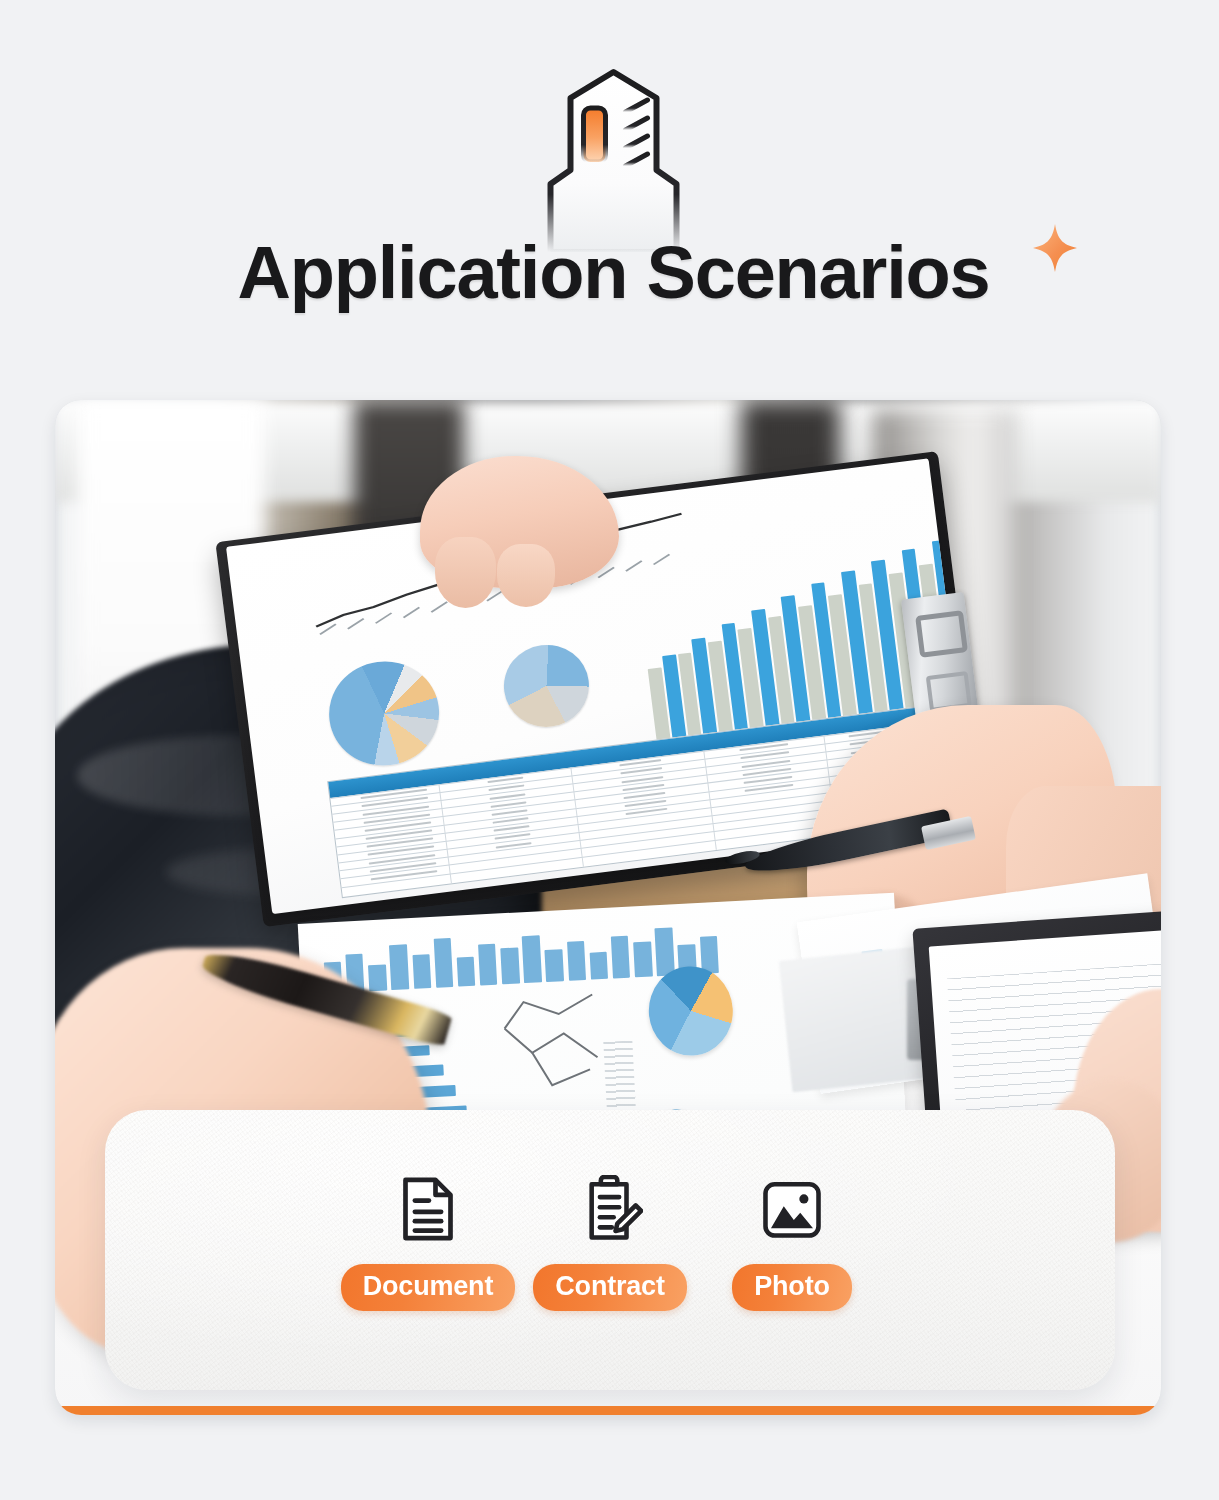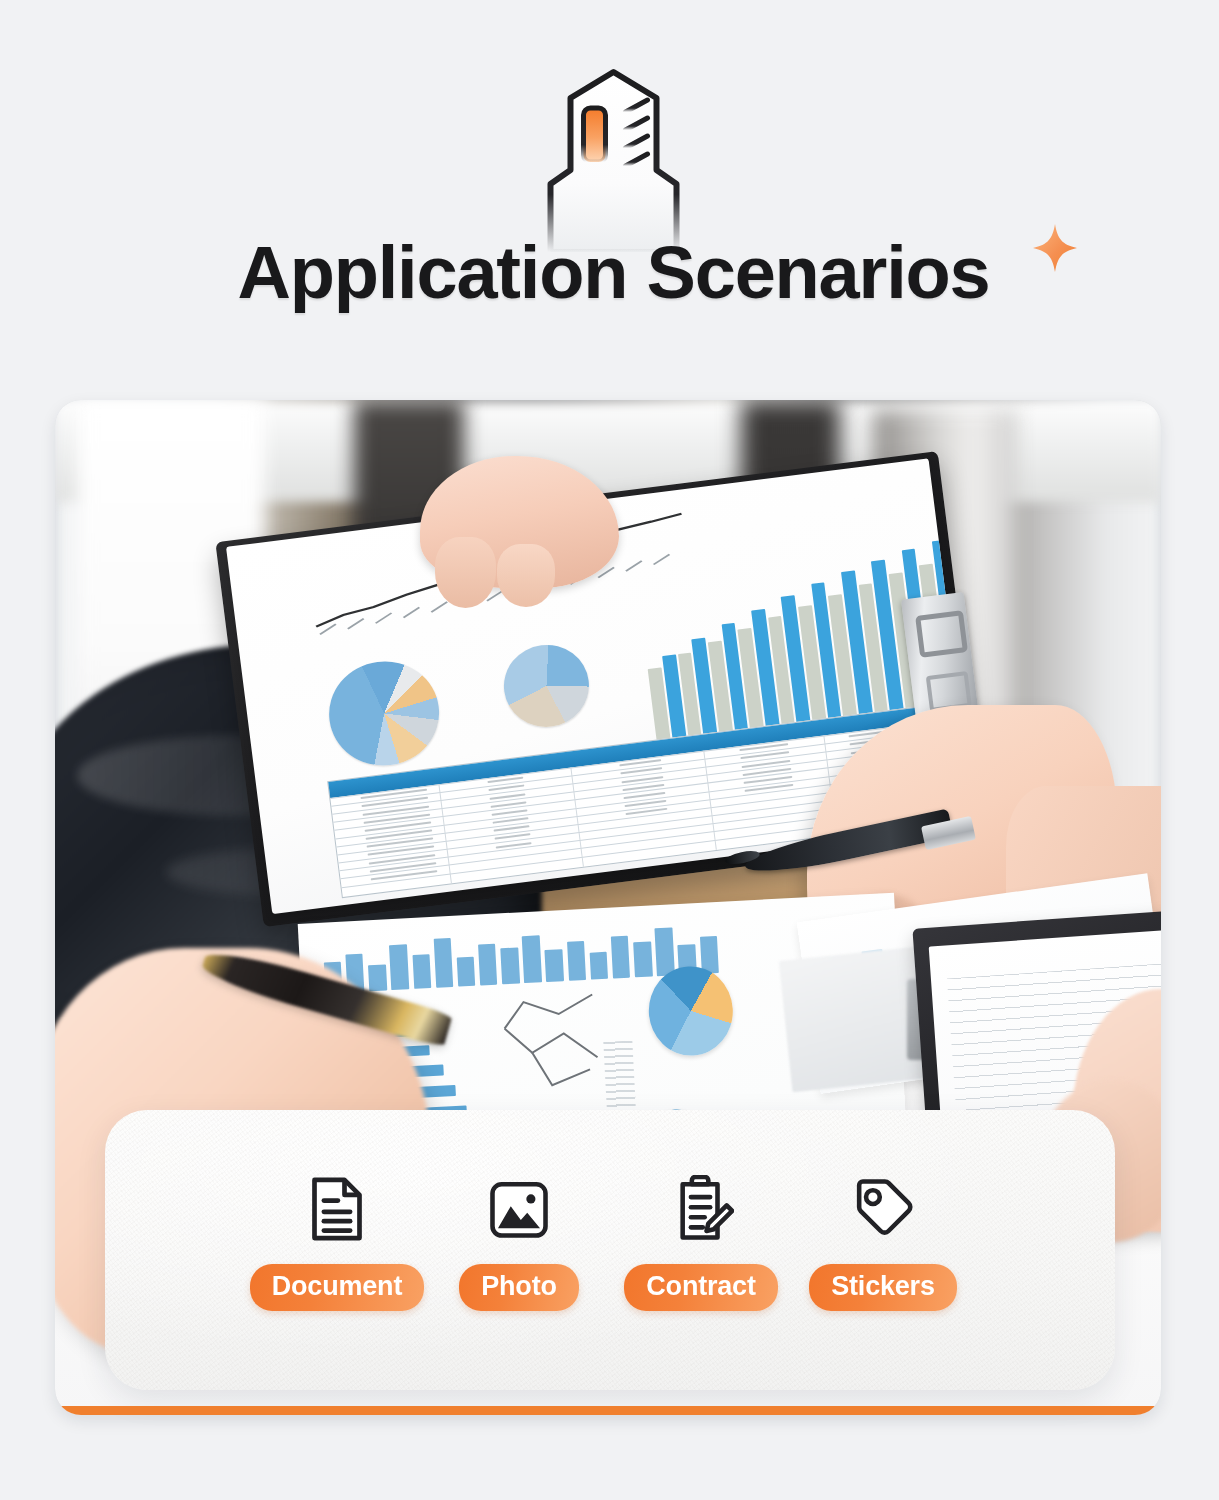--- a/index.html
+++ b/index.html
@@ -918,53 +918,44 @@
               <line x1="18" y1="48" x2="46" y2="48"></line>
               <line x1="18" y1="58" x2="46" y2="58"></line>
             </g>
           </svg>
         </div>
         <div class="cat-pill">Document</div>
       </div>
 
       <div class="cat-item">
         <div class="cat-icon">
-          <svg viewBox="0 0 70 70" width="64" height="64">
-            <rect x="6" y="8" width="58" height="56" rx="10" fill="#ffffff" stroke="#222226" stroke-width="5"></rect>
-            <circle cx="48" cy="24" r="5" fill="#222226"></circle>
-            <path d="M12 56 L26 32 L37 47 L44 39 L58 56 Z" fill="#222226"></path>
-          </svg>
-        </div>
-        <div class="cat-pill">Photo</div>
-      </div>
-
-      <div class="cat-item">
-        <div class="cat-icon">
           <svg viewBox="0 0 72 74" width="66" height="68">
             <path d="M16 10 H54 V68 H16 Z" fill="#ffffff" stroke="#222226" stroke-width="5" stroke-linejoin="round"></path>
             <path d="M26 10 V6 A4 4 0 0 1 30 2 H40 A4 4 0 0 1 44 6 V10 Z" fill="#ffffff" stroke="#222226" stroke-width="5" stroke-linejoin="round"></path>
             <g stroke="#222226" stroke-width="5" stroke-linecap="round">
               <line x1="25" y1="24" x2="46" y2="24"></line>
               <line x1="25" y1="35" x2="46" y2="35"></line>
               <line x1="25" y1="46" x2="40" y2="46"></line>
               <line x1="25" y1="57" x2="38" y2="57"></line>
             </g>
             <path d="M64 33 L70 39 L50 59 L42 61 L44 53 Z" fill="#ffffff" stroke="#222226" stroke-width="5" stroke-linejoin="round"></path>
           </svg>
         </div>
         <div class="cat-pill">Contract</div>
       </div>
 
-
       <div class="cat-item">
         <div class="cat-icon">
-          <svg viewBox="0 0 72 72" width="66" height="66">
-            <path d="M14 6 H38 A6 6 0 0 1 42.2 7.8 L64 29.6 A6 6 0 0 1 64 38.1 L42 60 A6 6 0 0 1 33.5 60 L11.7 38.2 A6 6 0 0 1 10 34 V10 A4 4 0 0 1 14 6 Z" fill="#ffffff" stroke="#222226" stroke-width="5" stroke-linejoin="round"></path>
-            <circle cx="25" cy="23" r="7.5" fill="none" stroke="#222226" stroke-width="5"></circle>
+          <svg viewBox="0 0 70 70" width="64" height="64">
+            <rect x="6" y="8" width="58" height="56" rx="10" fill="#ffffff" stroke="#222226" stroke-width="5"></rect>
+            <circle cx="48" cy="24" r="5" fill="#222226"></circle>
+            <path d="M12 56 L26 32 L37 47 L44 39 L58 56 Z" fill="#222226"></path>
           </svg>
         </div>
-        <div class="cat-pill">Stickers</div>
+        <div class="cat-pill">Photo</div>
       </div>
+
+
 
     </div>
   </div>
 
 </div>
 
 </body></html>

